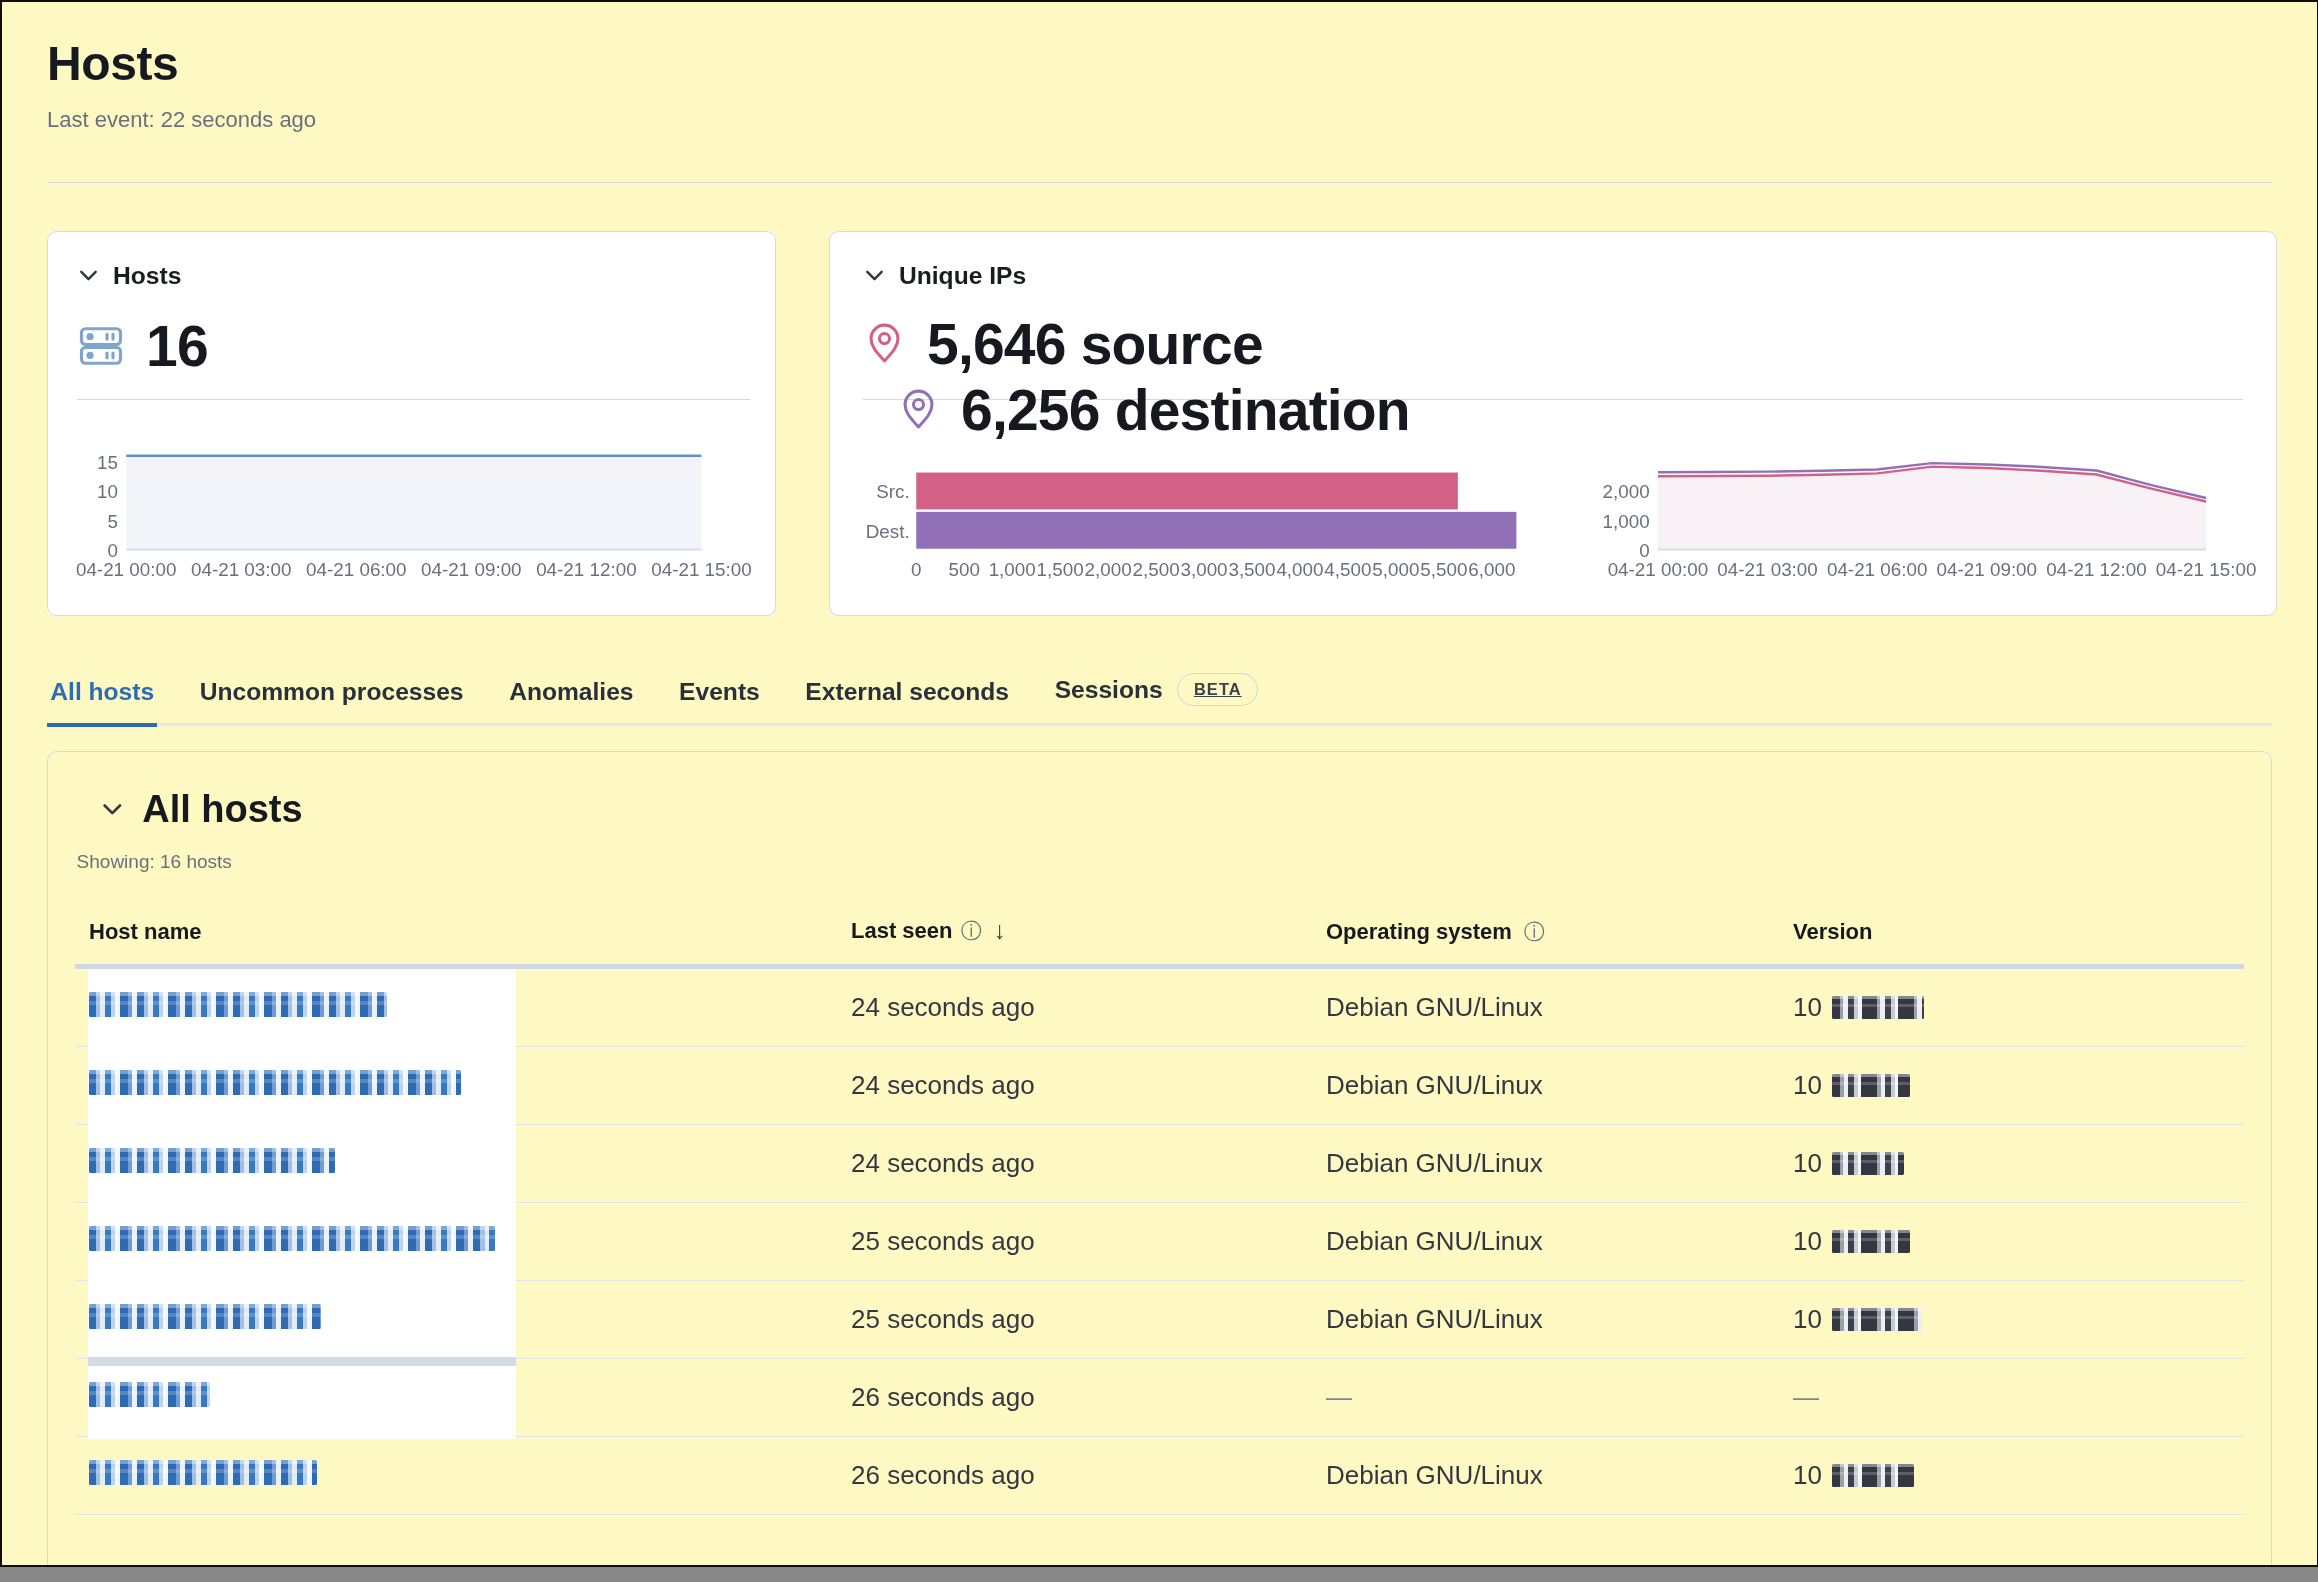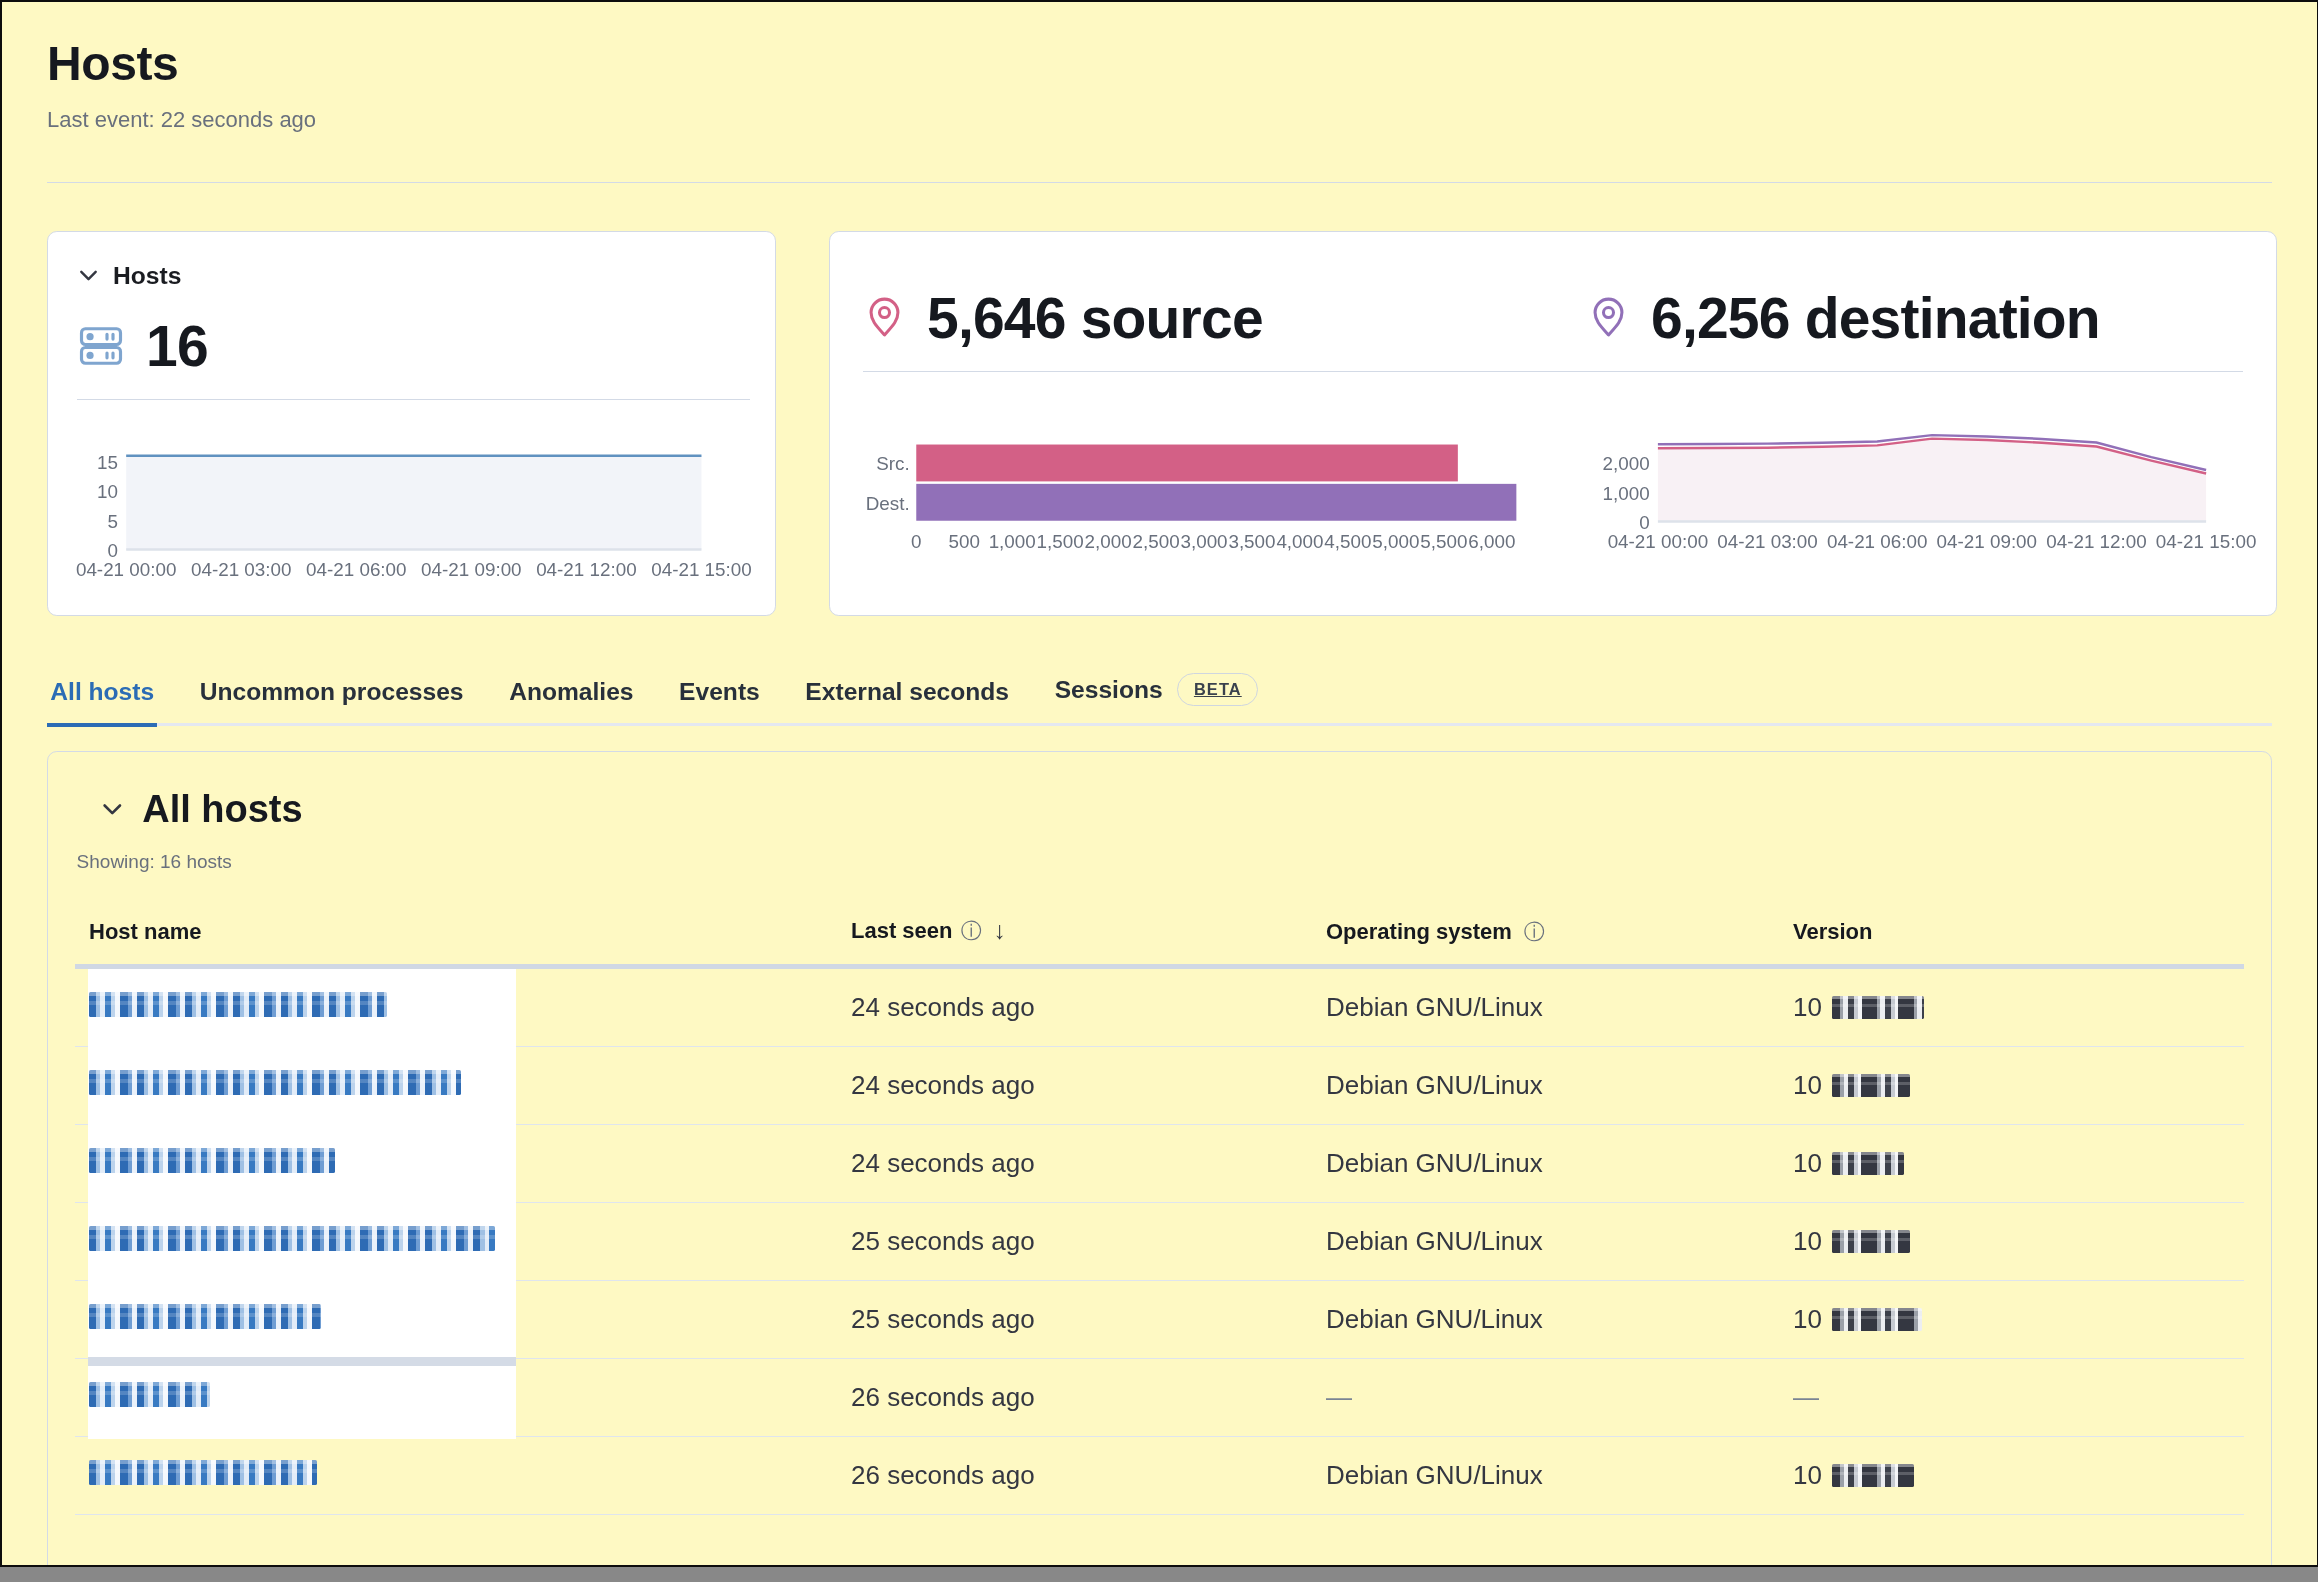--- a/index.html
+++ b/index.html
@@ -21,21 +21,21 @@
   .panel { border:1.6px solid #d3dae6; border-radius:9.8px; background:#fff; }
   .panel-hosts { width:729px; height:385px; padding:29.5px 24.6px 0 29px; flex:0 0 auto; }
   .panel-ips   { flex:1; height:385px; padding:29.5px 33px 0 33px; }
   .panel-head { display:flex; align-items:center; gap:13px; }
   .panel-head .lbl { font-size:24.6px; font-weight:700; color:#1a1c21; }
   .chev { display:inline-flex; }
   .metric-row { display:flex; align-items:center; gap:21px; margin-top:21px; height:70px; }
   .metric-value { font-size:57px; font-weight:700; letter-spacing:-0.8px; color:#16191f; white-space:nowrap; }
   .panel-div { border-top:1.6px solid #d3dae6; margin-top:18px; }
   .hosts-chart { margin-top:43px; }
-  .ips-metrics { display:flex; margin-top:21px; height:70px; }
+  .ips-metrics { display:flex; margin-top:21px; height:70px;flex-direction:column; }
   .ips-metrics .half { width:50%; display:flex; align-items:center; gap:21px; }
   .ips-metrics .half.second { padding-left:34px; }
   .ips-charts { display:flex; margin-top:43px; }
   .ips-charts .chart { width:690px; }
   svg { overflow:visible; display:block; }
 
   
   .tabs { margin-top:57px; display:flex; gap:39px; border-bottom:3.3px solid #e4e8f0; align-items:flex-end; }
   .tab { display:flex; align-items:center; gap:14.7px; font-size:24.6px; font-weight:700; color:#28303b;
          padding:0 3.3px 21px 3.3px; margin-bottom:-3.3px; cursor:pointer; white-space:nowrap; }
@@ -121,20 +121,28 @@
               <text x="200.4" y="162" text-anchor="middle" font-size="23" fill="#69707d" font-family="Liberation Sans, sans-serif">04-21 03:00</text>
               <text x="340.8" y="162" text-anchor="middle" font-size="23" fill="#69707d" font-family="Liberation Sans, sans-serif">04-21 06:00</text>
               <text x="481.2" y="162" text-anchor="middle" font-size="23" fill="#69707d" font-family="Liberation Sans, sans-serif">04-21 09:00</text>
               <text x="621.6" y="162" text-anchor="middle" font-size="23" fill="#69707d" font-family="Liberation Sans, sans-serif">04-21 12:00</text>
               <text x="762" y="162" text-anchor="middle" font-size="23" fill="#69707d" font-family="Liberation Sans, sans-serif">04-21 15:00</text>
             </svg>
           </div>
       </div>
 
       <div class="panel panel-ips">
+        <div class="panel-head">
+          <span class="chev">
+            <svg width="23" height="23" viewBox="0 0 16 16">
+                <path d="M3 5.5l5 5 5-5" fill="none" stroke="#343741" stroke-width="1.7" stroke-linecap="round" stroke-linejoin="round"></path>
+              </svg>
+          </span>
+          <span class="lbl">Unique IPs</span>
+        </div>
         <div class="ips-metrics">
           <div class="half">
             <span>
               <svg width="43" height="43" viewBox="0 0 48 48">
                 <path d="M24 43.5 C15 33.5 9 27.5 9 18.5 a15 15 0 1 1 30 0 c0 9-6 15-15 25 z" fill="none" stroke="#d36086" stroke-width="3.4" stroke-linejoin="round"></path>
                 <circle cx="24" cy="18.5" r="5.6" fill="none" stroke="#d36086" stroke-width="3.4"></circle>
               </svg>
             </span>
             <span class="metric-value">5,646 source</span>
           </div>

